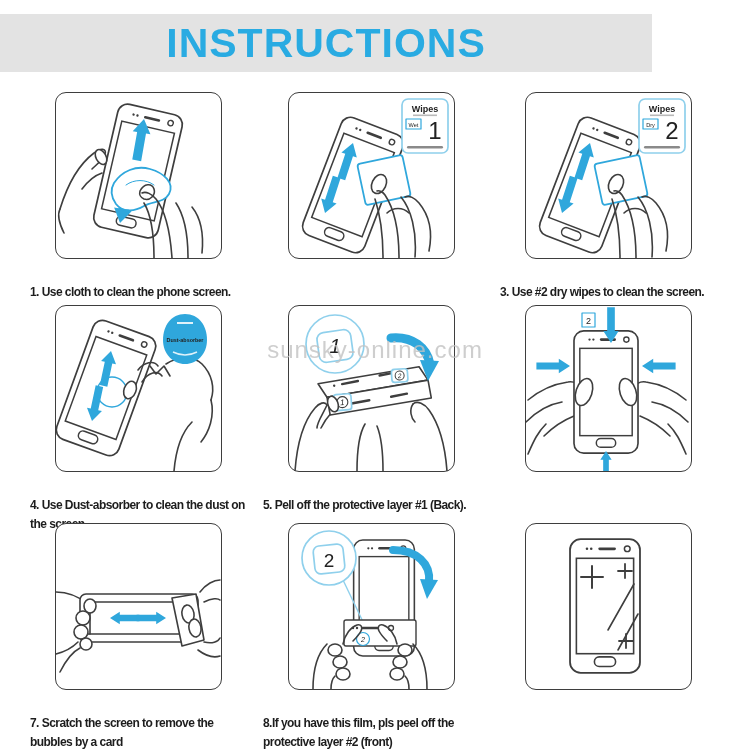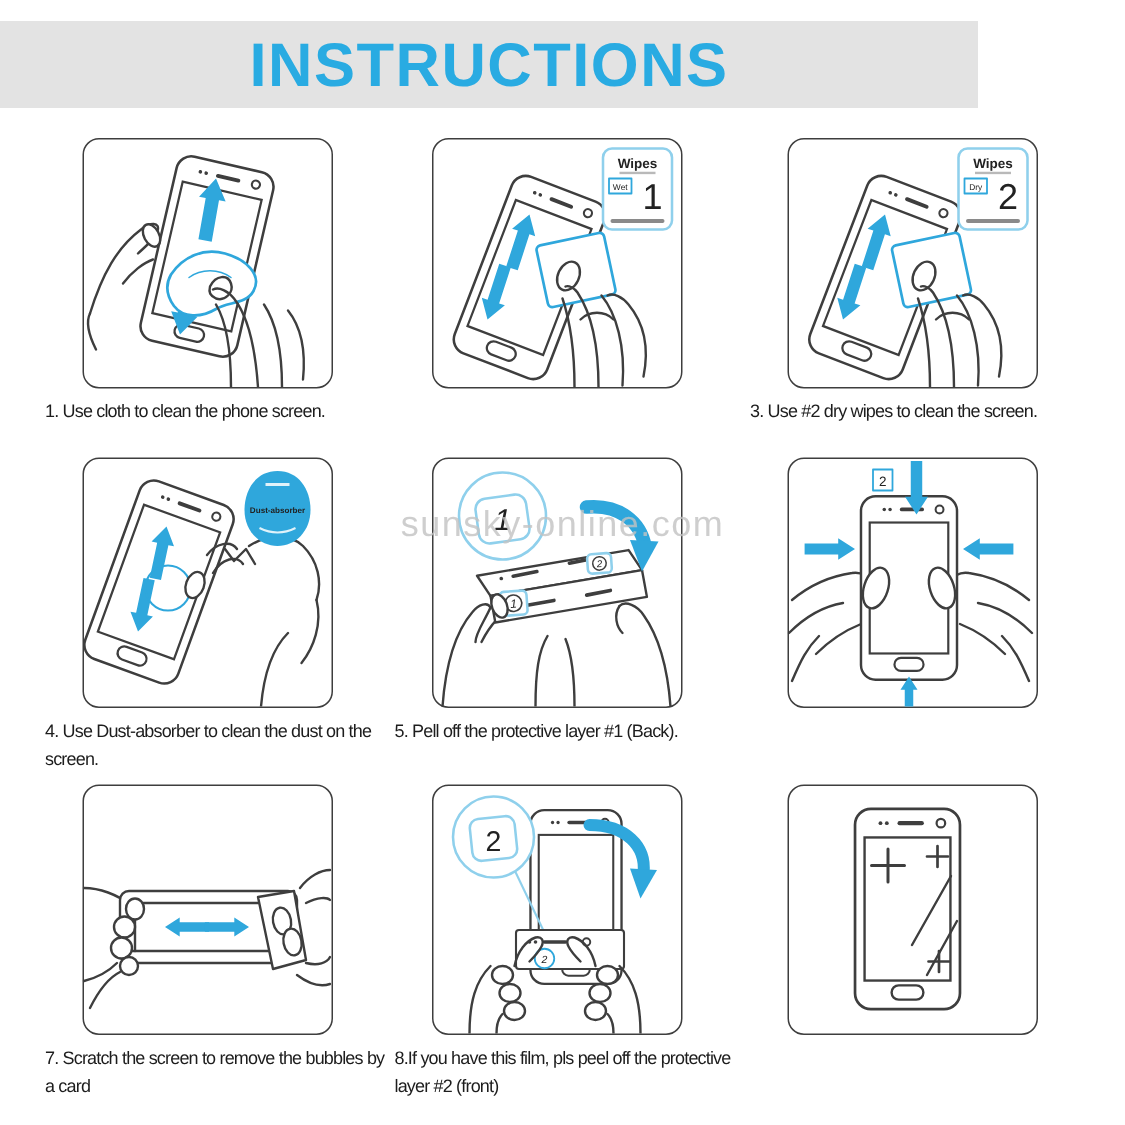--- a/index.html
+++ b/index.html
@@ -5,21 +5,21 @@
   html,body{margin:0;padding:0;background:#fff;}
   .page{position:relative;width:750px;height:750px;background:#fff;overflow:hidden;
         font-family:"Liberation Sans","DejaVu Sans",sans-serif;}
   .header-band{position:absolute;left:0;top:14px;width:652px;height:58px;background:#e3e3e3;
                display:flex;align-items:center;justify-content:center;}
   .page-title{font-size:41px;font-weight:700;color:#29abe2;letter-spacing:1px;}
   .cell{position:absolute;width:232px;}
   .panel{width:167px;height:167px;margin-left:25px;border:1.7px solid #3e3e3e;border-radius:11px;
          background:#fff;box-sizing:border-box;position:relative;}
   .panel svg{position:absolute;left:-2px;top:-2px;}
-  .caption{margin-top:6px;font-size:12px;line-height:1.55;color:#1d1d1d;letter-spacing:-0.55px;width:228px;}
+  .caption{margin-top:24px;font-size:12px;line-height:1.55;color:#1d1d1d;letter-spacing:-0.55px;width:228px;font-weight:bold;}
   .watermark{position:absolute;left:50%;top:336px;transform:translateX(-50%);
              font-size:24px;color:#c3c3c3;opacity:.8;letter-spacing:1px;white-space:nowrap;
              pointer-events:none;z-index:5;}
   svg .ln{fill:none;stroke:#3e3e3e;stroke-width:1.6;stroke-linecap:round;stroke-linejoin:round;}
   svg .lnf{fill:#fff;stroke:#3e3e3e;stroke-width:1.6;stroke-linejoin:round;}
   svg .blu{fill:none;stroke:#2fa7dc;stroke-width:1.8;stroke-linecap:round;stroke-linejoin:round;}
   svg .bluf{fill:#fff;stroke:#2fa7dc;stroke-width:1.8;stroke-linejoin:round;}
   svg .lblu{fill:#fff;stroke:#8fd0ec;stroke-width:1.7;stroke-linejoin:round;}
   svg text{font-family:"Liberation Sans","DejaVu Sans",sans-serif;fill:#222;}
 </style>

